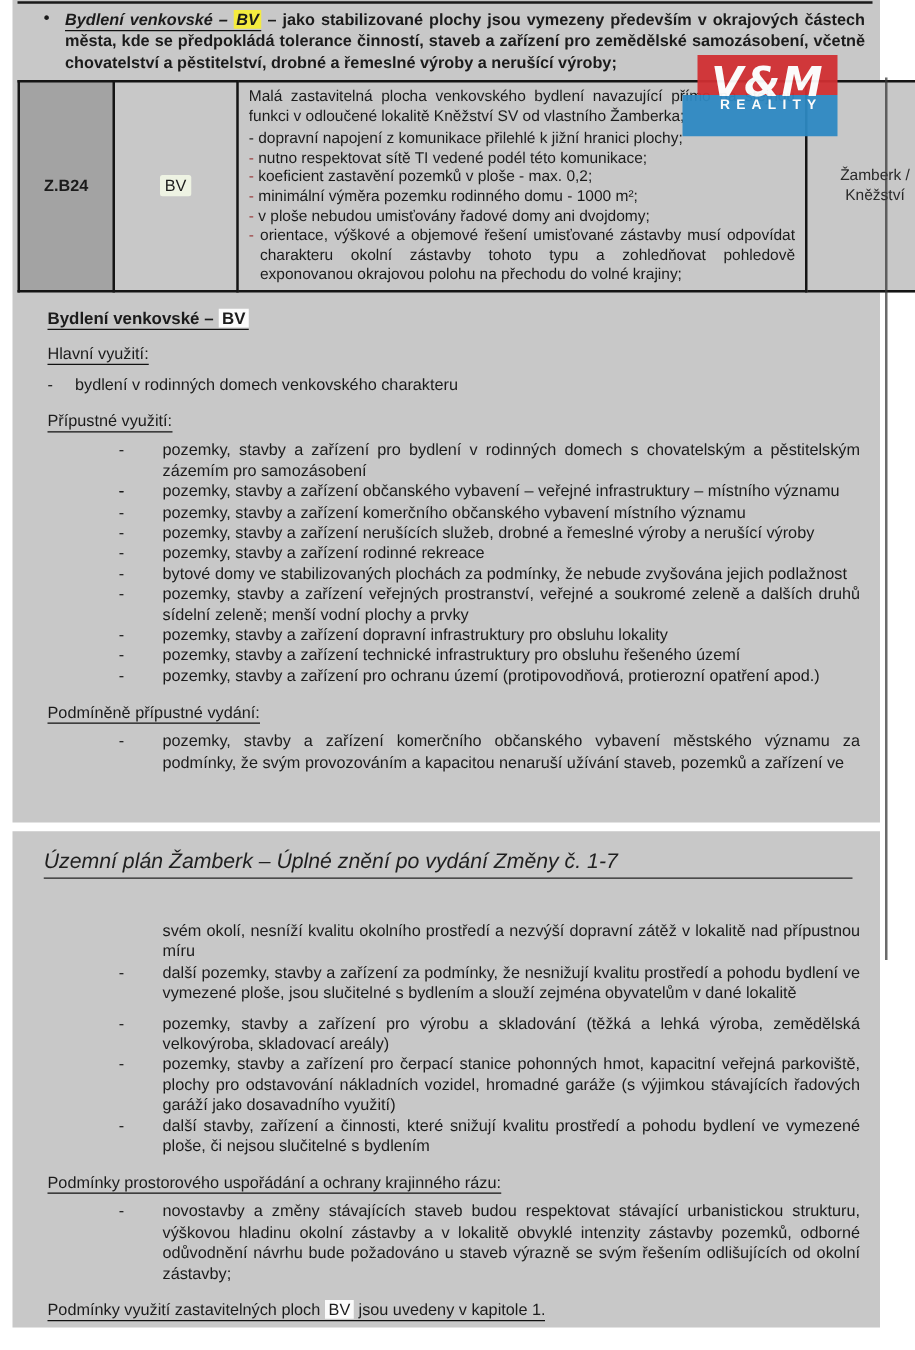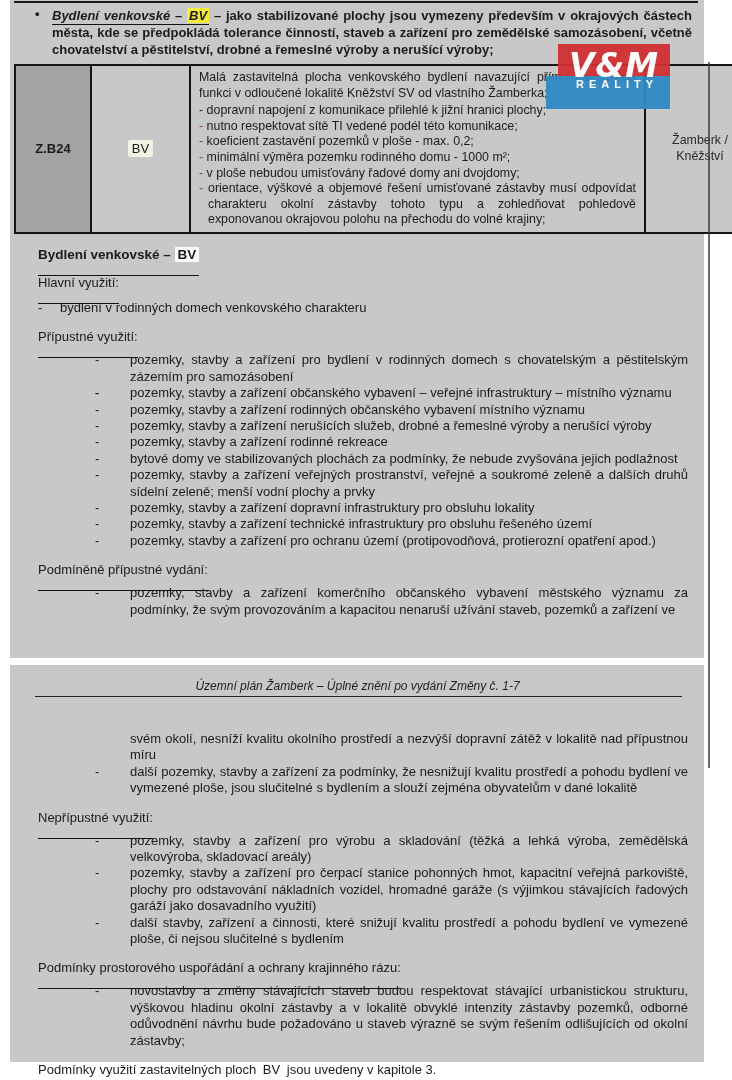--- a/index.html
+++ b/index.html
@@ -29,34 +29,34 @@
   td.c-desc{width:437px;padding:4px 8px 4px 8px;vertical-align:top}
   td.c-loc{width:70px;text-align:center;vertical-align:middle;color:#2a2a2a;padding:0 19px}
   .t-intro{text-align:justify;margin-bottom:2px}
   .cond{padding-left:9px;text-indent:-9px;text-align:justify}
   .cond .dash{color:#993a3a}
   .cond.first .dash{color:#1b1b1b}
 
   
   .sections{padding:0 14px 0 28px;font-size:13px}
   .sec-title{margin-top:13px;font-weight:bold;font-size:13.5px}
-  .u-line{border-bottom:1.6px solid #111;padding-bottom:13px}
+  .u-line{border-bottom:1.6px solid #111;padding-bottom:1px}
   .hl-white{background:#fbfbfb;padding:0 3px}
   .subhead{margin-top:13px;font-size:13px}
   .li{position:relative;line-height:16.4px;font-size:13px}
   .main-li{margin-top:10px;padding-left:22px}
   .main-li .dash{position:absolute;left:0}
   .plist{margin-top:8px}
   .plist .li{padding-left:92px;padding-right:2px;text-align:justify}
   .plist .li .dash{position:absolute;left:57px}
   .cont{margin-top:34px;padding-left:92px;padding-right:2px;text-align:justify;line-height:16.4px;font-size:13px}
 
   
-  .pagefoot{margin:10px 22px 0 25px;border-bottom:1.5px solid #222;text-align:center;
-    font-style:italic;font-size:12px;padding:4px 2px 3px 0;color:#1f1f1f}
+  .pagefoot{margin:10px 22px 0 25px;border-bottom:1.5px solid #222;text-align:left;
+    font-style:italic;font-size:17px;padding:4px 2px 3px 0;color:#1f1f1f}
 
   .final-line{margin-top:13px;font-size:13px}
 
   
   .logo{position:absolute;top:44px;left:546px;width:124px;opacity:.94}
   .logo-red{margin-left:12px;height:32px;background:#d12f32;color:#ffffff;text-align:center;
     font-weight:bold;font-style:italic;font-size:33px;line-height:44px;letter-spacing:1px;
     font-family:"DejaVu Sans",sans-serif}
   .logo-blue{height:33px;background:#2d89c3;color:#ffffff;font-weight:bold;font-size:11px;
     line-height:17px;text-align:center;letter-spacing:5px;padding-left:18px}
@@ -104,21 +104,21 @@
     <div class="li main-li">
       <span class="dash">-</span>
       <span>bydlení v rodinných domech venkovského charakteru</span>
     </div>
 
     <div class="subhead"><span class="u-line">Přípustné využití:</span></div>
     <div class="plist">
       <div class="li"><span class="dash">-</span><span>pozemky, stavby a zařízení pro bydlení v rodinných domech s chovatelským a pěstitelským zázemím pro samozásobení</span></div>
       <div class="li"><span class="dash">-</span></div>
       <div class="li"><span class="dash">-</span><span>pozemky, stavby a zařízení občanského vybavení – veřejné infrastruktury – místního významu</span></div>
-      <div class="li"><span class="dash">-</span><span>pozemky, stavby a zařízení rodinných občanského vybavení místního významu</span></div>
+      <div class="li"><span class="dash">-</span><span>pozemky, stavby a zařízení komerčního občanského vybavení místního významu</span></div>
       <div class="li"><span class="dash">-</span><span>pozemky, stavby a zařízení nerušících služeb, drobné a řemeslné výroby a nerušící výroby</span></div>
       <div class="li"><span class="dash">-</span><span>pozemky, stavby a zařízení rodinné rekreace</span></div>
       <div class="li"><span class="dash">-</span><span>bytové domy ve stabilizovaných plochách za podmínky, že nebude zvyšována jejich podlažnost</span></div>
       <div class="li"><span class="dash">-</span><span>pozemky, stavby a zařízení veřejných prostranství, veřejné a soukromé zeleně a dalších druhů sídelní zeleně; menší vodní plochy a prvky</span></div>
       <div class="li"><span class="dash">-</span><span>pozemky, stavby a zařízení dopravní infrastruktury pro obsluhu lokality</span></div>
       <div class="li"><span class="dash">-</span><span>pozemky, stavby a zařízení technické infrastruktury pro obsluhu řešeného území</span></div>
       <div class="li"><span class="dash">-</span><span>pozemky, stavby a zařízení pro ochranu území (protipovodňová, protierozní opatření apod.)</span></div>
     </div>
 
     <div class="subhead"><span class="u-line">Podmíněně přípustné vydání:</span></div>
@@ -132,34 +132,33 @@
   <div class="pagefoot">
     <span>Územní plán Žamberk – Úplné znění po vydání Změny č. 1-7</span>
   </div>
 
   <div class="sections">
     <div class="cont">svém okolí, nesníží kvalitu okolního prostředí a nezvýší dopravní zátěž v lokalitě nad přípustnou míru</div>
     <div class="plist" style="margin-top:0">
       <div class="li"><span class="dash">-</span><span>další pozemky, stavby a zařízení za podmínky, že nesnižují kvalitu prostředí a pohodu bydlení ve vymezené ploše, jsou slučitelné s bydlením a slouží zejména obyvatelům v dané lokalitě</span></div>
     </div>
 
-    <div class="subhead"><span class="u-line">Nepřípustné využití:</span></div>
     <div class="plist">
       <div class="li"><span class="dash">-</span><span>pozemky, stavby a zařízení pro výrobu a skladování (těžká a lehká výroba, zemědělská velkovýroba, skladovací areály)</span></div>
       <div class="li"><span class="dash">-</span><span>pozemky, stavby a zařízení pro čerpací stanice pohonných hmot, kapacitní veřejná parkoviště, plochy pro odstavování nákladních vozidel, hromadné garáže (s výjimkou stávajících řadových garáží jako dosavadního využití)</span></div>
       <div class="li"><span class="dash">-</span><span>další stavby, zařízení a činnosti, které snižují kvalitu prostředí a pohodu bydlení ve vymezené ploše, či nejsou slučitelné s bydlením</span></div>
     </div>
 
     <div class="subhead"><span class="u-line">Podmínky prostorového uspořádání a ochrany krajinného rázu:</span></div>
     <div class="plist">
       <div class="li"><span class="dash">-</span><span>novostavby a změny stávajících staveb budou respektovat stávající urbanistickou strukturu, výškovou hladinu okolní zástavby a v lokalitě obvyklé intenzity zástavby pozemků, odborné odůvodnění návrhu bude požadováno u staveb výrazně se svým řešením odlišujících od okolní zástavby;</span></div>
     </div>
 
     <div class="final-line">
-      <span class="u-line"><span>Podmínky využití zastavitelných ploch</span> <span class="hl-white">BV</span> <span>jsou uvedeny v kapitole 3.</span></span>
+      <span class="u-line"><span>Podmínky využití zastavitelných ploch</span> <span class="hl-white">BV</span> <span>jsou uvedeny v kapitole 1.</span></span>
     </div>
   </div>
 </div>
 
 <div class="edge-line"></div>
 
 <div class="logo">
   <div class="logo-red">V&amp;M</div>
   <div class="logo-blue">REALITY</div>
 </div>

